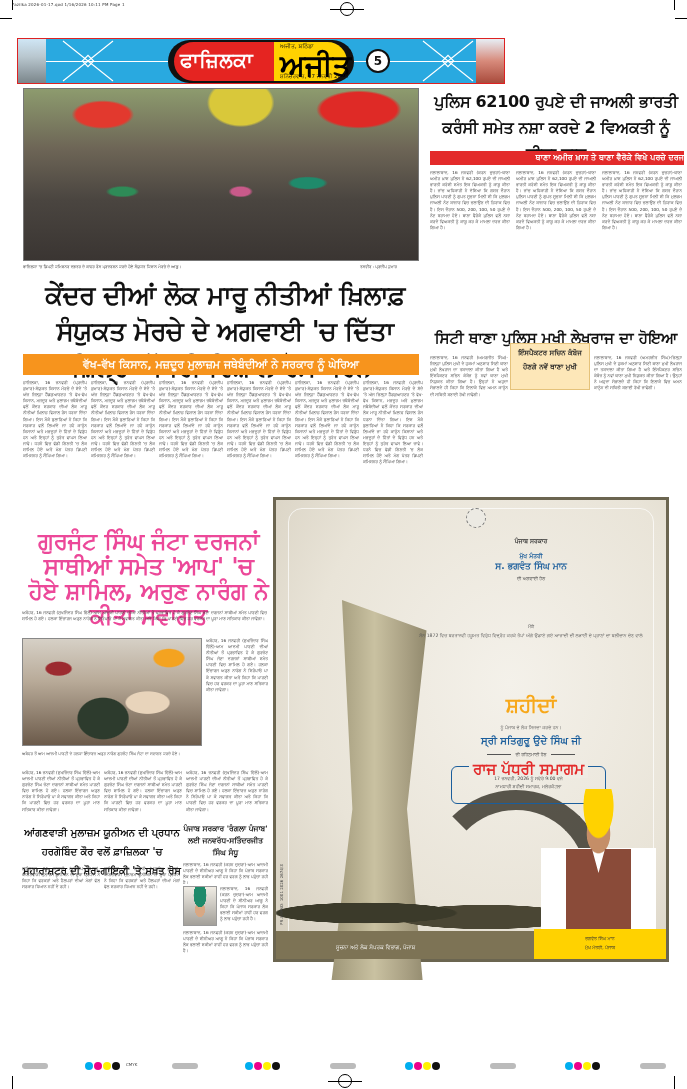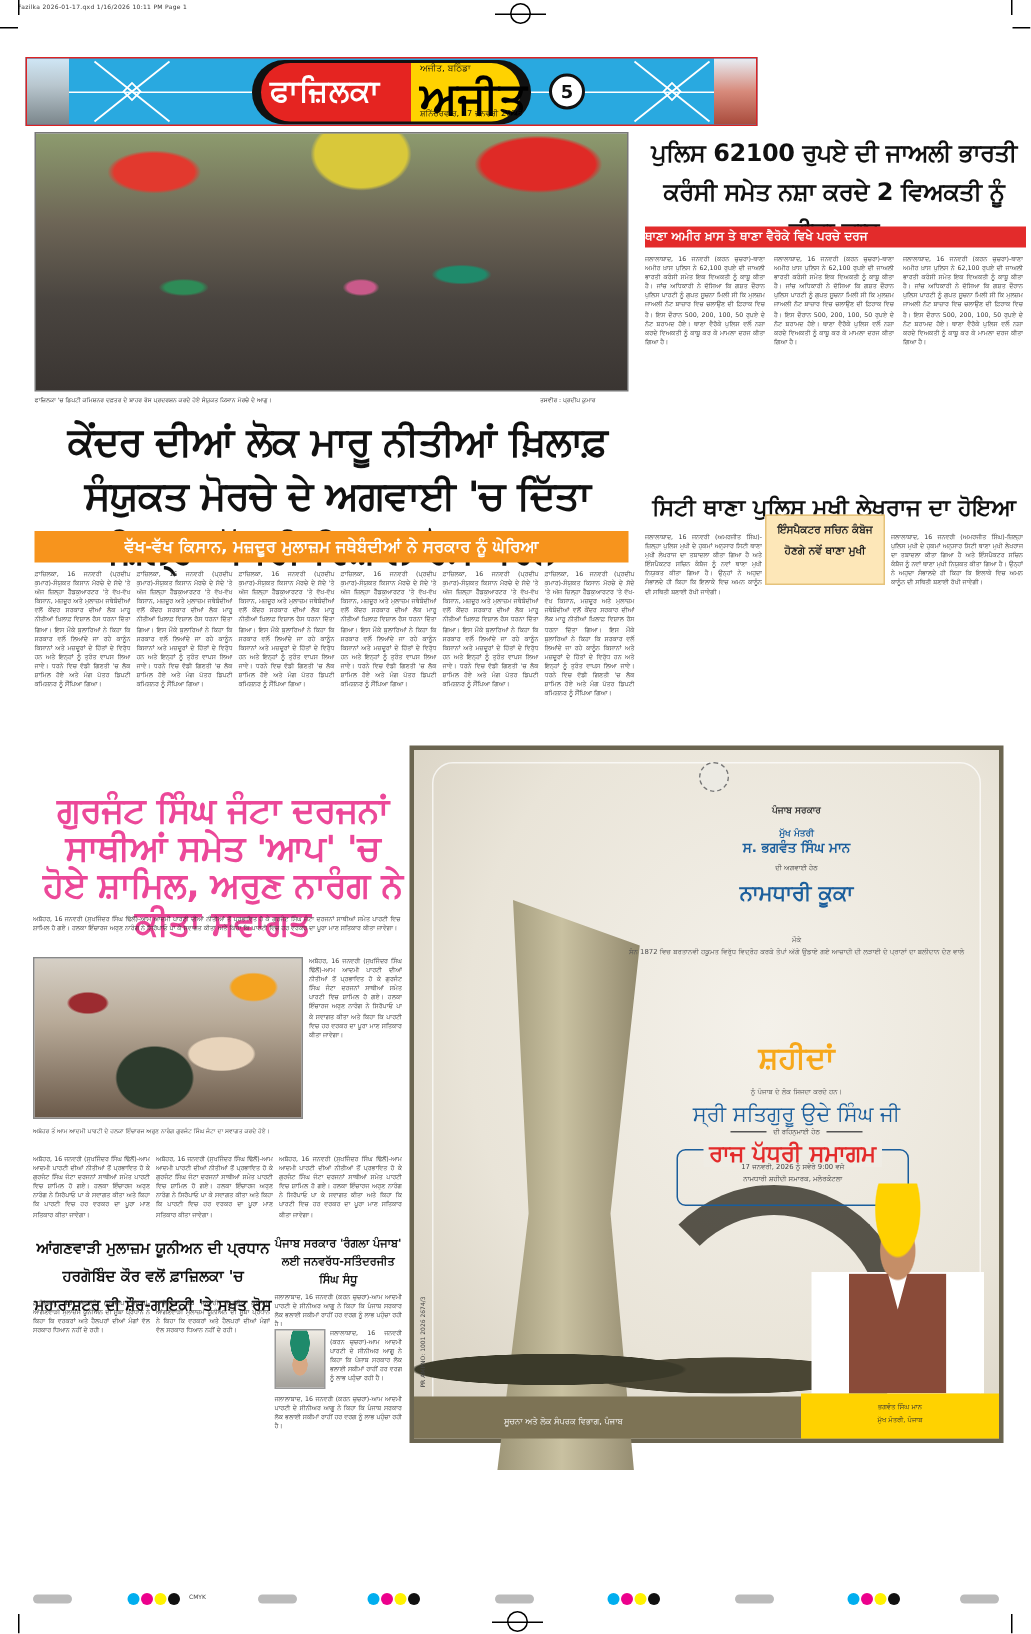--- a/index.html
+++ b/index.html
@@ -49,21 +49,21 @@
   
   .headline-main { position: absolute; left: 25px; top: 277px; width: 400px; font-size: 26px; font-weight: bold;
     line-height: 36px; color: #111; letter-spacing: -0.5px; text-align: center; }
   .orange-bar { position: absolute; left: 23px; top: 354px; width: 396px; height: 21px; background: #f7941d; }
   .orange-bar span { display: block; text-align: center; color: #fff; font-weight: bold; font-size: 11px; line-height: 21px; }
 
   
   .right-headline { position: absolute; left: 428px; top: 89px; width: 256px; font-size: 16px; font-weight: bold;
     line-height: 26px; text-align: center; color: #111; letter-spacing: -0.3px; }
   .red-bar { position: absolute; left: 430px; top: 151px; width: 254px; height: 14px; background: #e32b2b; }
-  .red-bar span { display: block; text-align: left; color: #fff; font-size: 8px; font-weight: bold; line-height: 14px; }
+  .red-bar span { display: block; text-align: right; color: #fff; font-size: 8px; font-weight: bold; line-height: 14px; }
 
   .col-text { position: absolute; font-size: 4.2px; line-height: 6.1px; color: #333; text-align: justify; overflow: hidden; }
 
   .right-headline-2 { position: absolute; left: 428px; top: 329px; width: 256px; font-size: 15px; font-weight: bold; text-align: center; }
   .highlight-box { position: absolute; left: 510px; top: 343px; width: 80px; height: 47px; background: #fde7b8;
     border: 1px solid #e5c27a; text-align: center; font-size: 7px; font-weight: bold; line-height: 14px; padding-top: 2px; color: #222; }
 
   
   .headline-2 { position: absolute; left: 26px; top: 529px; width: 245px; font-size: 23px; font-weight: bold; line-height: 25px; color: #ec4899; text-align: center; letter-spacing: -0.3px; }
   .photo-2 { position: absolute; left: 22px; top: 638px; width: 180px; height: 108px; border: 1px solid #888;
@@ -105,21 +105,21 @@
   .ad-cm-name { top: 61px; font-size: 9px; color: #1b5e9c; font-weight: bold; text-align: center; }
   .ad-leadership { top: 76px; font-size: 4.5px; color: #444; }
   .ad-event1 { top: 86px; font-size: 14px; color: #1b5e9c; font-weight: bold; line-height: 20px; }
   .ad-event2 { top: 105px; font-size: 14px; color: #1b5e9c; font-weight: bold; }
   .ad-mauke { top: 124px; font-size: 4.5px; color: #555; }
   .ad-desc { top: 132px; font-size: 4.6px; color: #555; line-height: 8px; }
   .ad-66 { top: 160px; font-size: 24px; font-weight: bold; color: #f05a23; line-height: 32px;
     background: linear-gradient(180deg,#f04423 0%,#f7941d 100%); -webkit-background-clip: text; background-clip: text; -webkit-text-fill-color: transparent; }
   .ad-shaheed { top: 193px; font-size: 20px; font-weight: bold; color: #f7a81b; }
   .ad-tribute { top: 225px; font-size: 4.6px; color: #555; }
-  .ad-guru { top: 235px; font-size: 14px; color: #1b5e9c; font-weight: normal; }
+  .ad-guru { top: 235px; font-size: 10px; color: #1b5e9c; font-weight: bold; }
   .ad-presence { top: 252px; font-size: 4.5px; color: #444; }
   .ad-presence::before, .ad-presence::after { content: ""; display: inline-block; width: 24px; height: 1px; background: #555; vertical-align: middle; margin: 0 4px; }
   .ad-samagam-box { position: absolute; left: 175px; top: 266px; width: 155px; height: 38px; border: 1px solid #1b5e9c; border-radius: 6px; }
   .ad-samagam-title { position: absolute; left: 175px; top: 259px; width: 155px; text-align: center; }
   .ad-samagam-title span { background: #efece4; padding: 0 4px; font-size: 15px; font-weight: bold; color: #e32b2b; }
   .ad-samagam-details { position: absolute; left: 175px; top: 275px; width: 155px; text-align: center; font-size: 4.6px; color: #444; line-height: 8px; }
   .ad-ro { position: absolute; left: 3px; top: 425px; font-size: 4px; color: #444; transform: rotate(-90deg); transform-origin: left top; white-space: nowrap; }
 
   
   .cmyk { position: absolute; top: 1062px; display: flex; gap: 1px; }
@@ -218,21 +218,20 @@
 <div class="ad">
   <div class="ad-inner-border"></div>
   <div class="ad-tower"></div>
   <div class="ad-arch"></div>
   <div class="ad-trees"></div>
   <div class="ad-emblem"></div>
   <div class="ad-text ad-punjab">ਪੰਜਾਬ ਸਰਕਾਰ</div>
   <div class="ad-text ad-cm-title">ਮੁੱਖ ਮੰਤਰੀ</div>
   <div class="ad-text ad-cm-name">ਸ. ਭਗਵੰਤ ਸਿੰਘ ਮਾਨ</div>
   <div class="ad-text ad-leadership">ਦੀ ਅਗਵਾਈ ਹੇਠ</div>
-  <div class="ad-text ad-event1">ਨਾਮਧਾਰੀ ਕੂਕਾ</div>
   <div class="ad-text ad-mauke">ਮੌਕੇ</div>
   <div class="ad-text ad-desc">ਸੰਨ 1872 ਵਿਚ ਬਰਤਾਨਵੀ ਹਕੂਮਤ ਵਿਰੁੱਧ ਵਿਦ੍ਰੋਹ ਕਰਕੇ ਤੋਪਾਂ ਅੱਗੇ ਉਡਾਏ ਗਏ ਆਜ਼ਾਦੀ ਦੀ ਲੜਾਈ ਦੇ ਪ੍ਰਾਣਾਂ ਦਾ ਬਲੀਦਾਨ ਦੇਣ ਵਾਲੇ</div>
   <div class="ad-text ad-shaheed">ਸ਼ਹੀਦਾਂ</div>
   <div class="ad-text ad-tribute">ਨੂੰ ਪੰਜਾਬ ਦੇ ਲੋਕ ਸਿਜਦਾ ਕਰਦੇ ਹਨ।</div>
   <div class="ad-text ad-guru">ਸ੍ਰੀ ਸਤਿਗੁਰੂ ਉਦੇ ਸਿੰਘ ਜੀ</div>
   <div class="ad-text ad-presence">ਦੀ ਰਹਿਨੁਮਾਈ ਹੇਠ</div>
   <div class="ad-samagam-box"></div>
   <div class="ad-samagam-title"><span>ਰਾਜ ਪੱਧਰੀ ਸਮਾਗਮ</span></div>
   <div class="ad-samagam-details">
     <div>17 ਜਨਵਰੀ, 2026 ਨੂੰ ਸਵੇਰੇ 9:00 ਵਜੇ</div>

